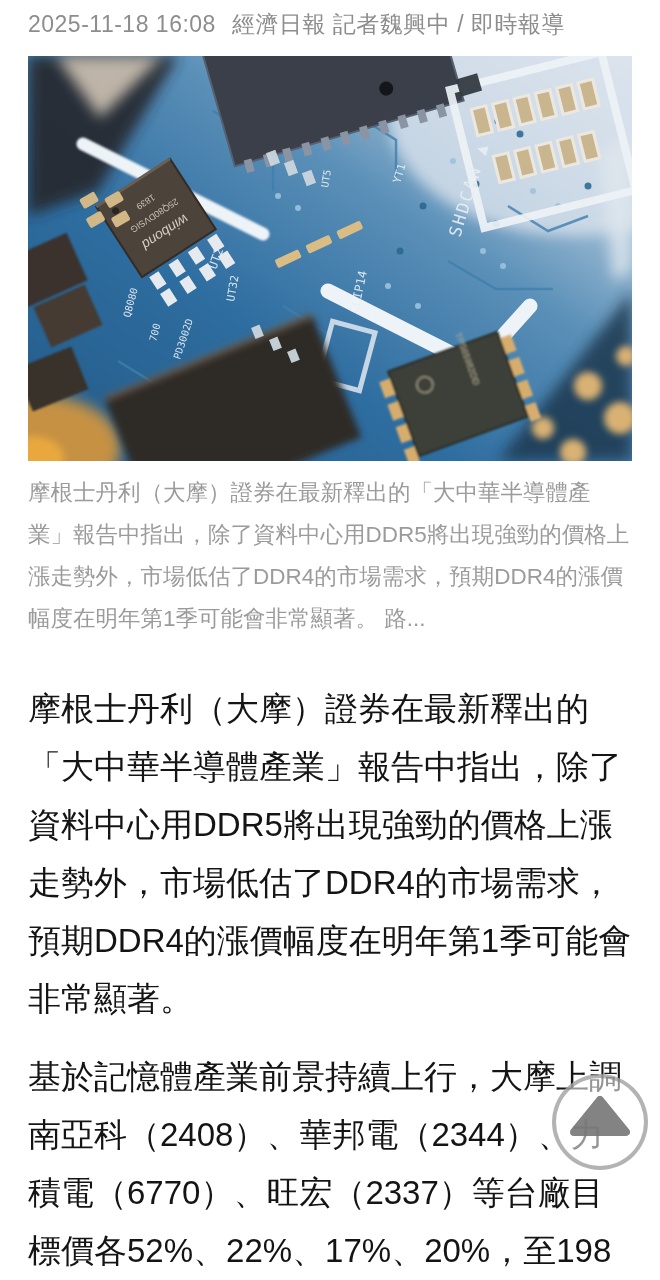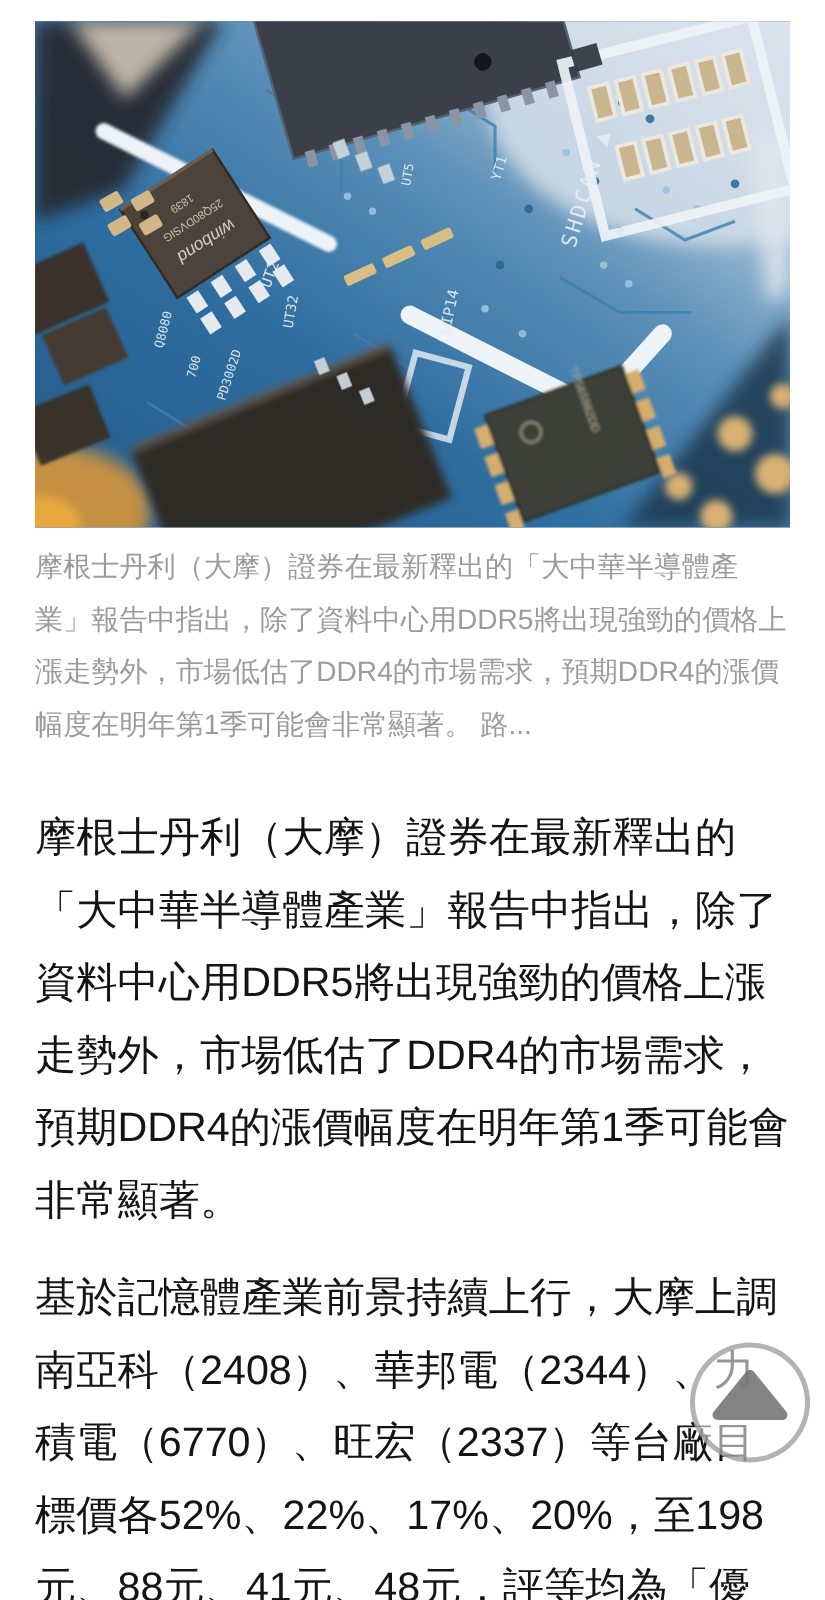--- a/index.html
+++ b/index.html
@@ -35,20 +35,24 @@
     display:flex;align-items:flex-start;justify-content:center;
   }
   .back-top svg{margin-top:16px;}
   .silk{fill:#e7eef4;font-family:"DejaVu Sans Mono","Liberation Mono",monospace;opacity:.92;}
 </style>
 </head>
 <body>
 
 <div class="page">
 
+  <div class="meta">
+    <span>2025-11-18 16:08</span>
+    <span>經濟日報 記者魏興中 / 即時報導</span>
+  </div>
 
   <figure class="photo-block">
     <div class="photo-frame">
       <svg width="604" height="405" viewBox="0 0 604 405" xmlns="http://www.w3.org/2000/svg">
         <defs>
           <linearGradient id="bg" x1="0" y1="1" x2="1" y2="0">
             <stop offset="0" stop-color="#235a87"></stop>
             <stop offset="0.35" stop-color="#2e6da0"></stop>
             <stop offset="0.62" stop-color="#5b90b8"></stop>
             <stop offset="0.85" stop-color="#b9cddf"></stop>

